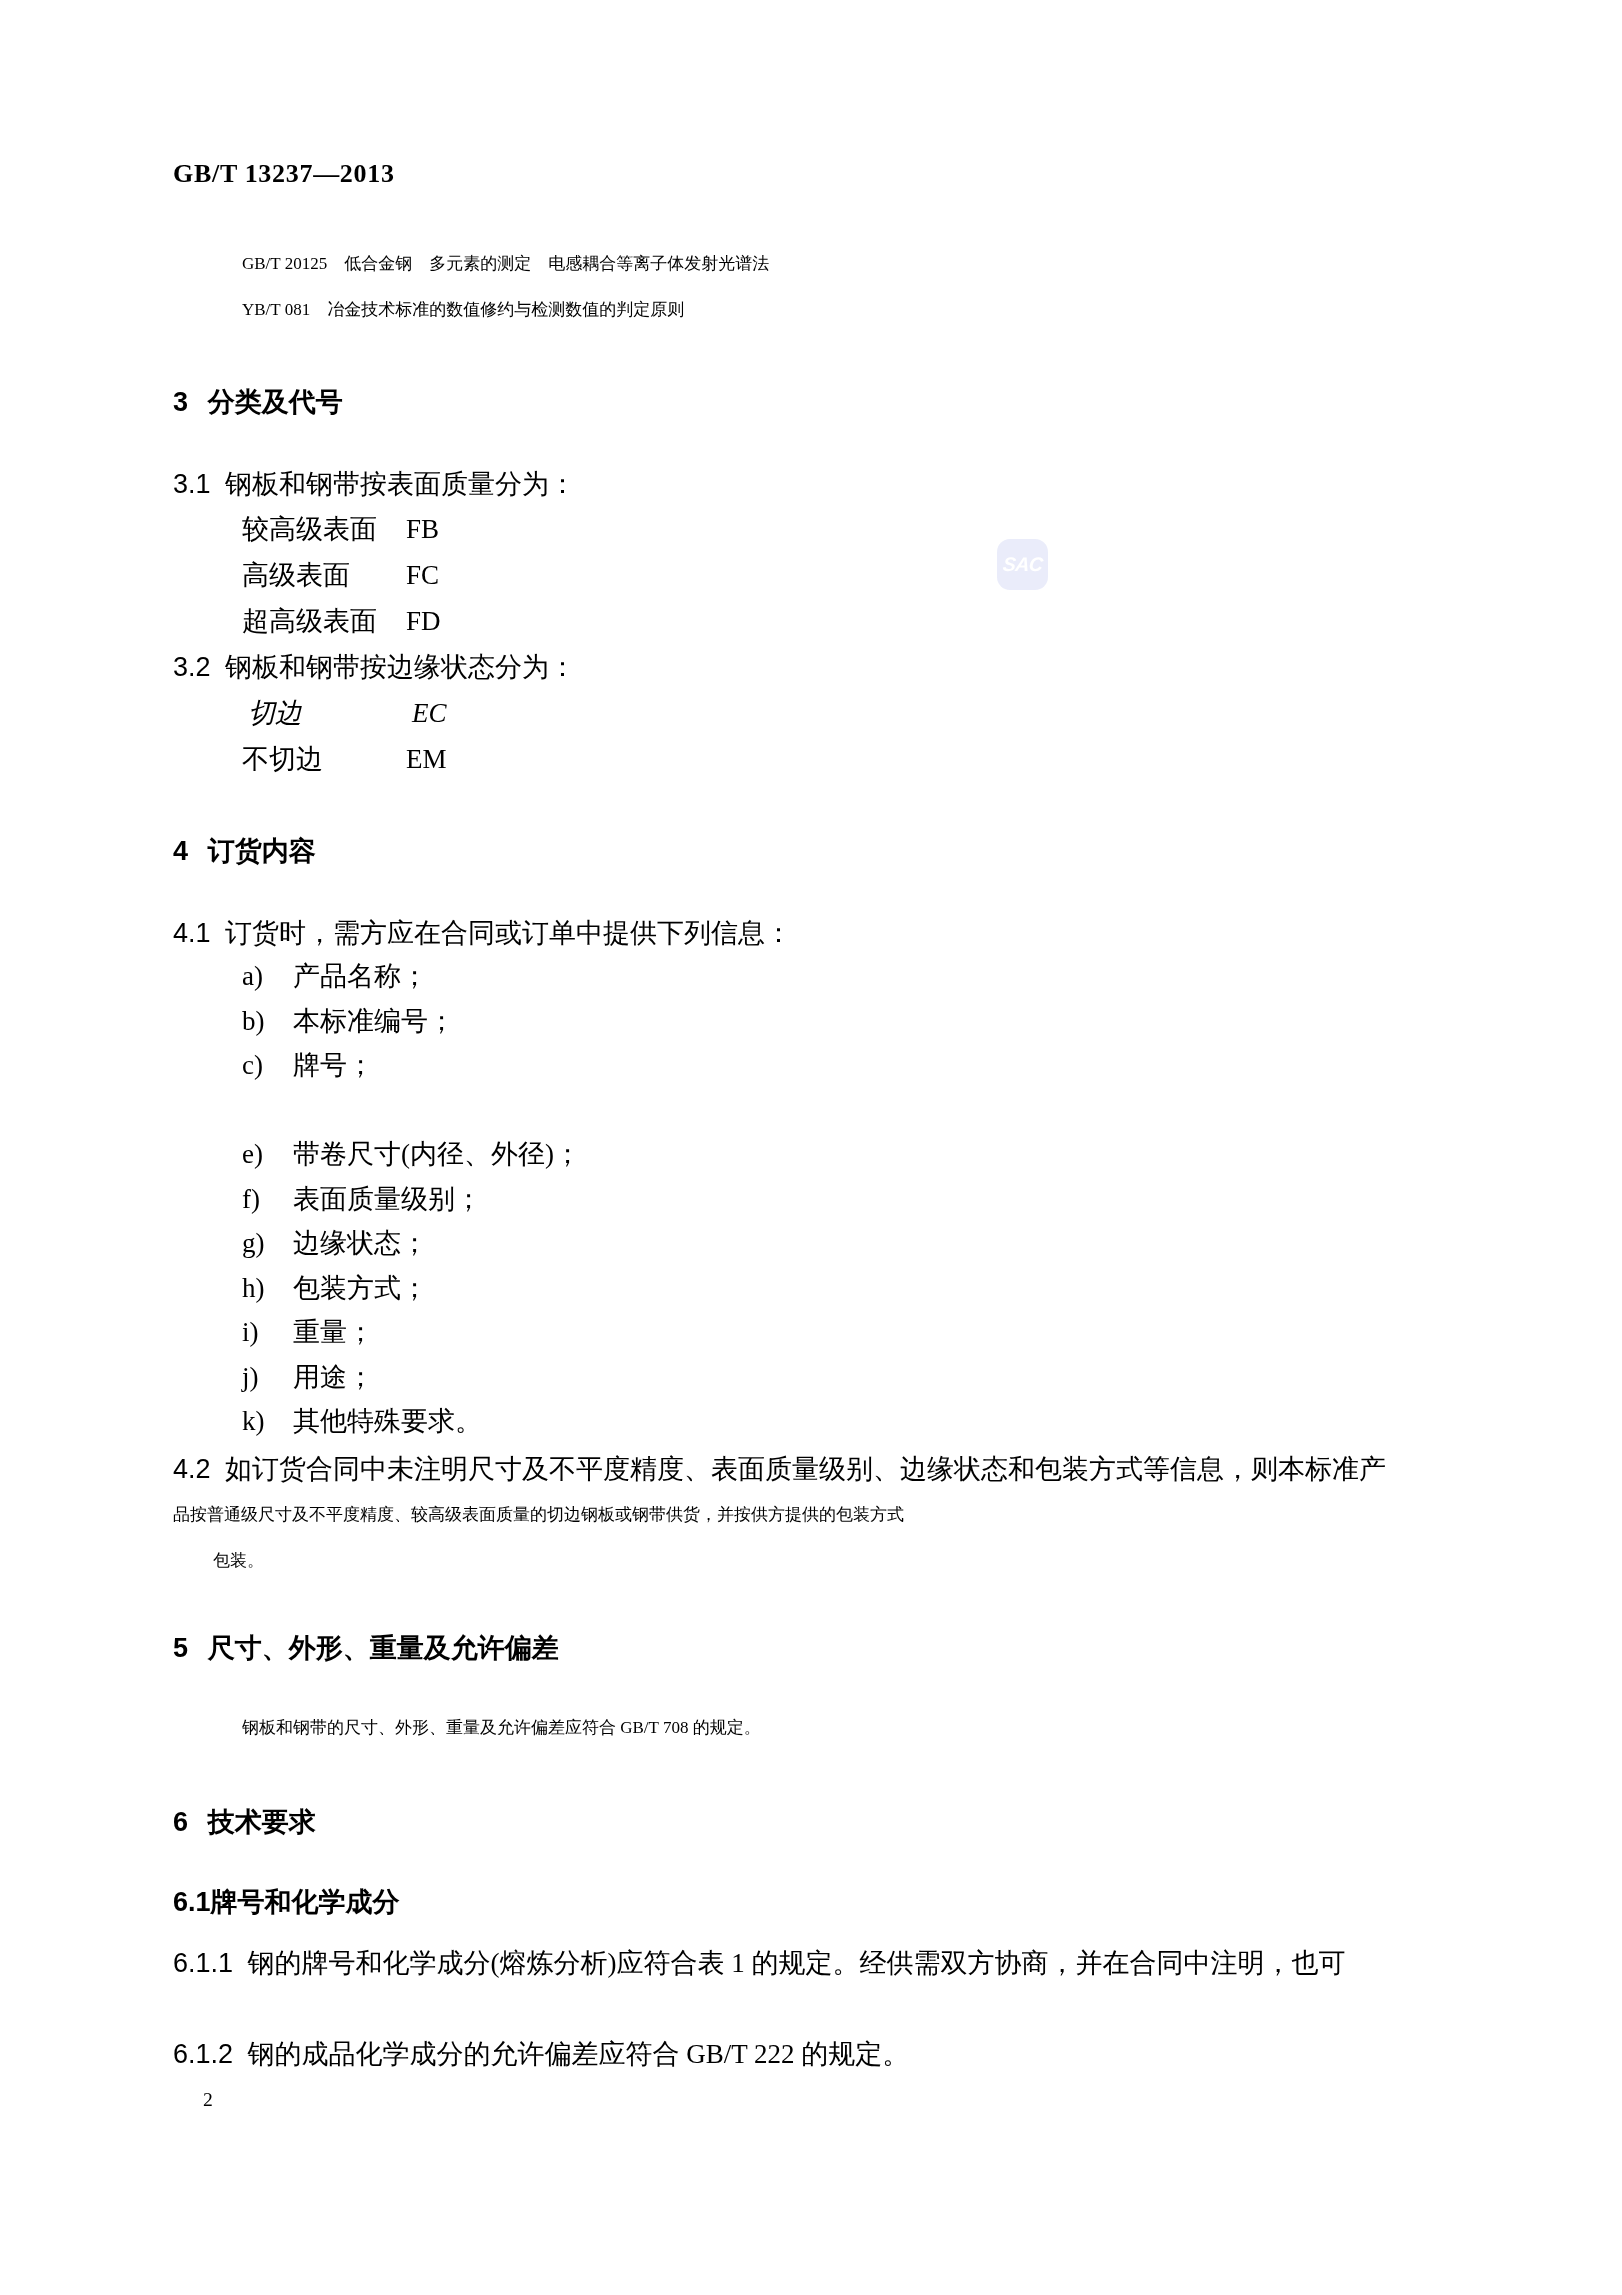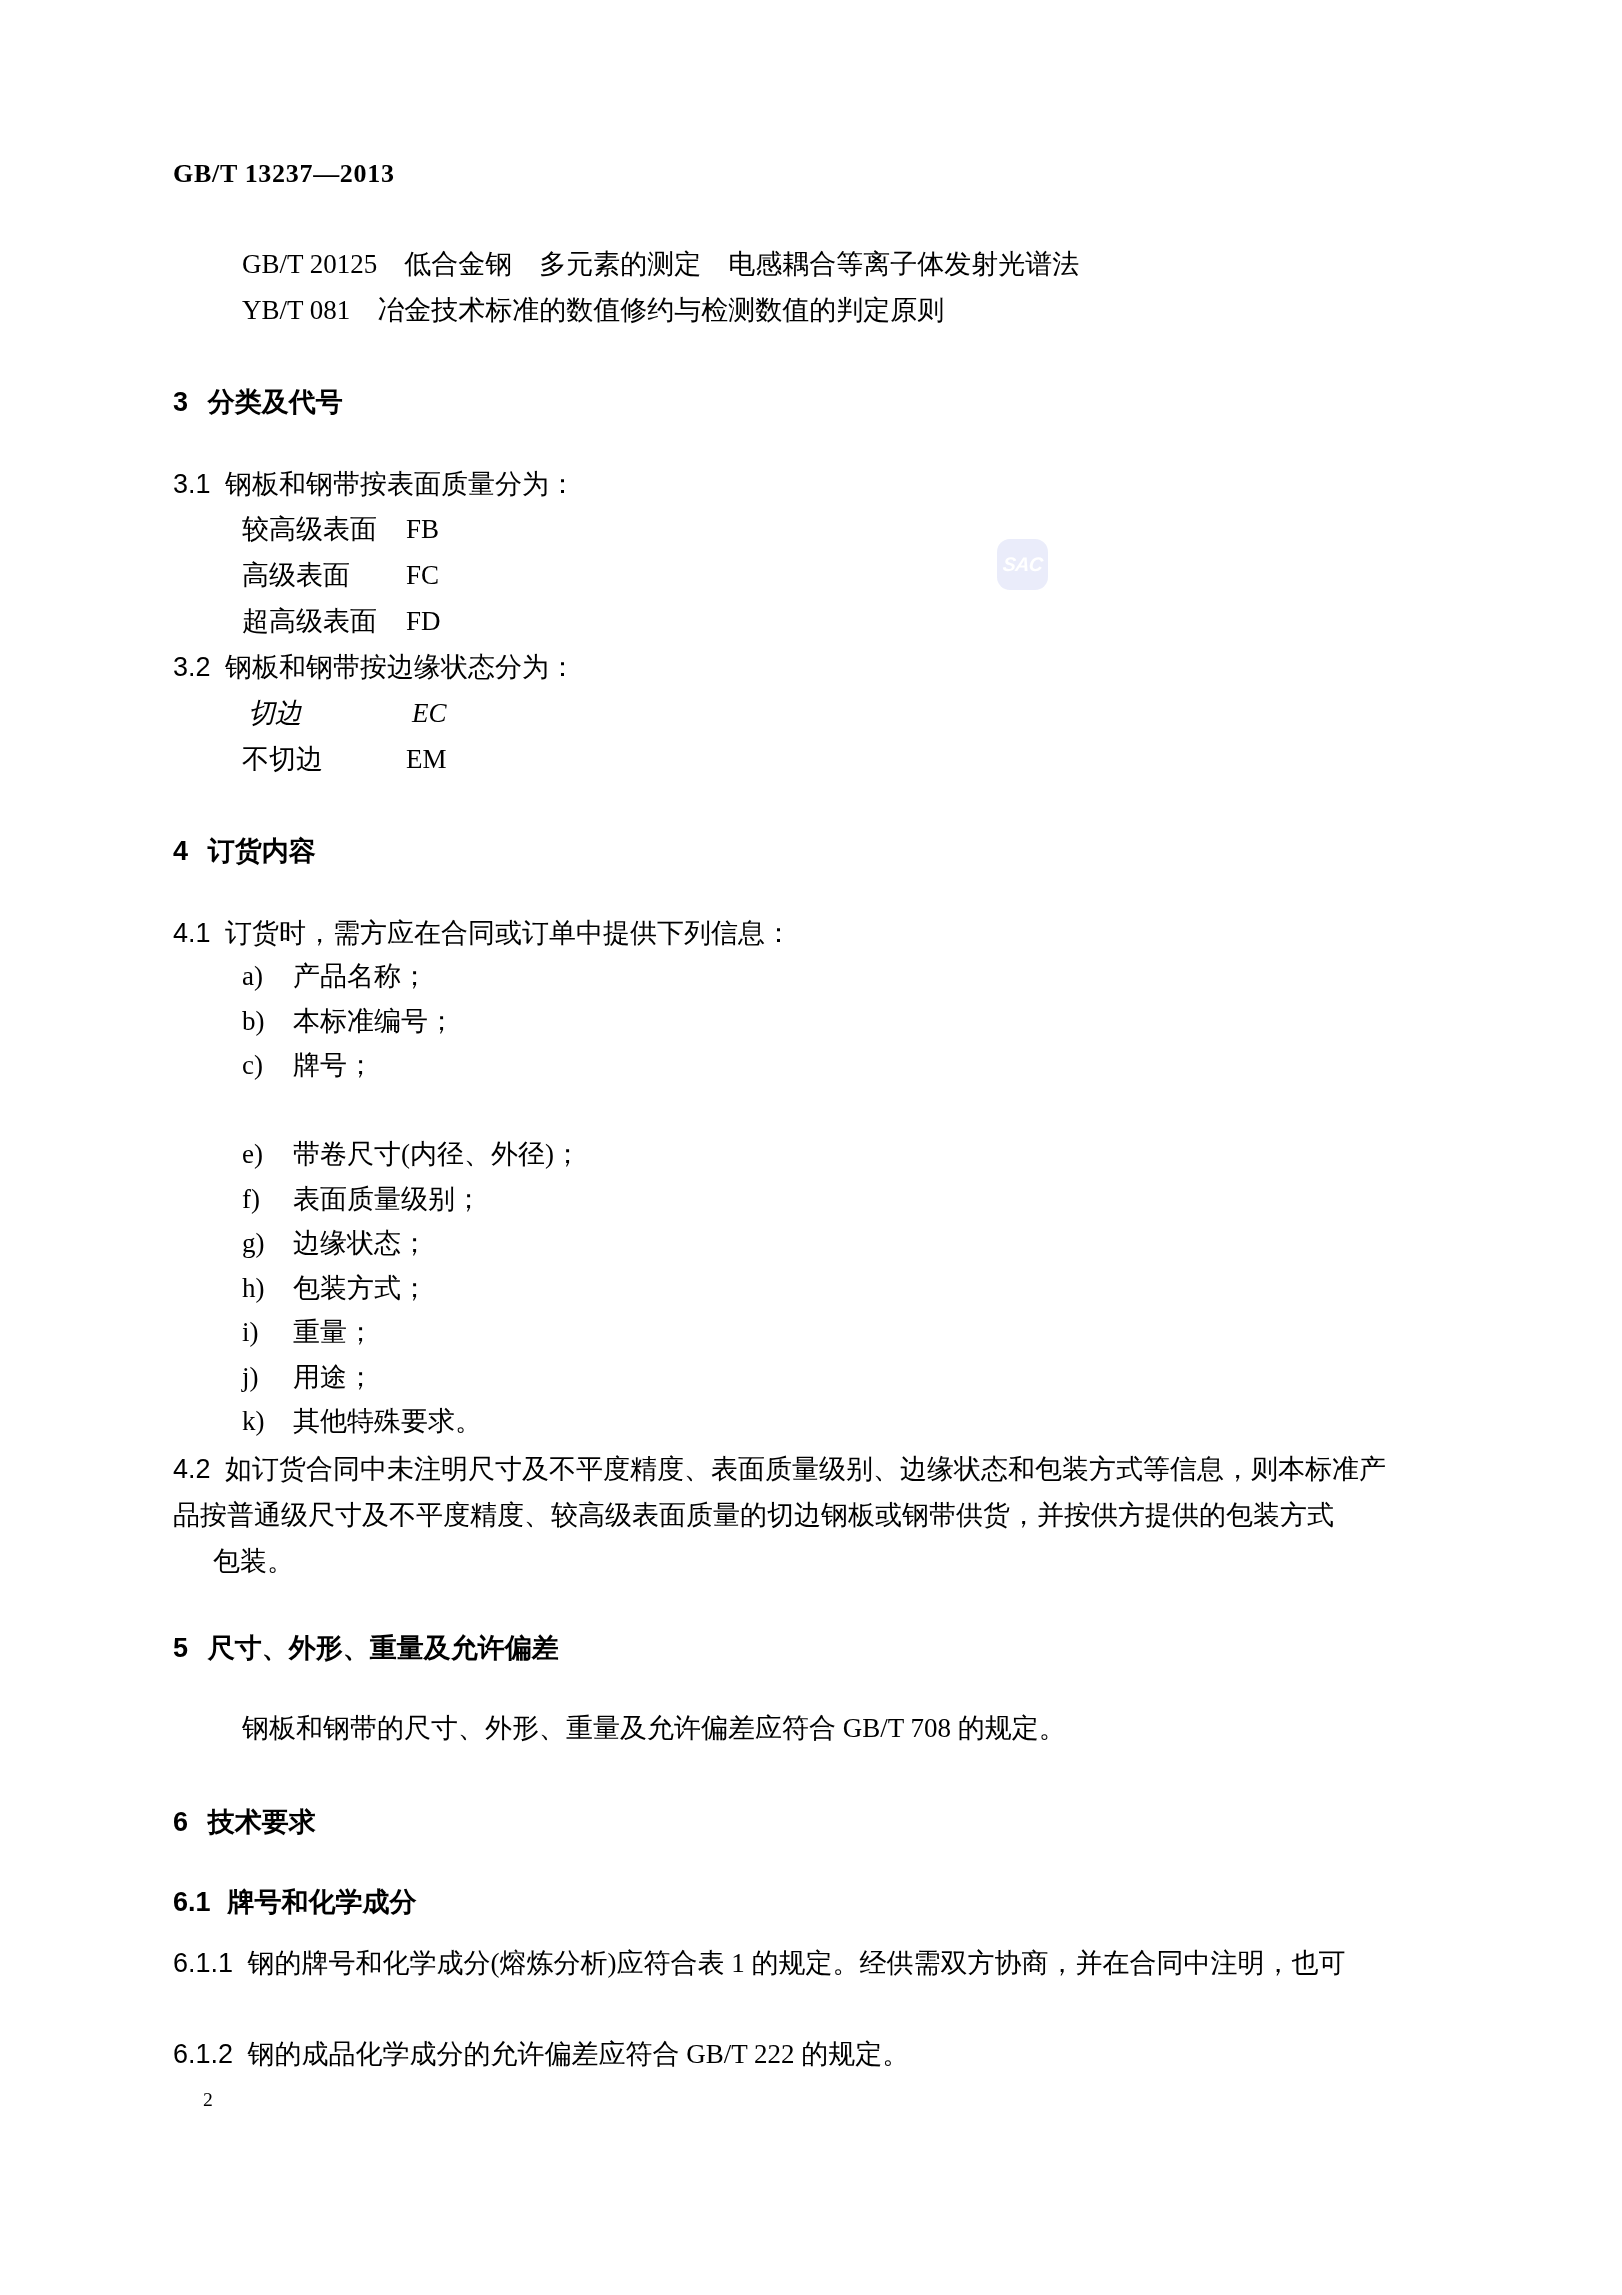--- a/index.html
+++ b/index.html
@@ -33,21 +33,21 @@
     font-family: "Liberation Serif", serif;
     font-weight: bold;
     font-size: 26px;
     letter-spacing: 0.7px;
     white-space: nowrap;
   }
 
   
   .line {
     font-family: "Liberation Serif", "DejaVu Serif", serif;
-    font-size: 27px;
+    font-size: 17px;
     line-height: 46px;
     white-space: nowrap;
   }
 
   
   .clause-h {
     font-family: "Liberation Sans", "DejaVu Sans", sans-serif;
     font-weight: bold;
     font-size: 27px;
     line-height: 42px;
@@ -56,21 +56,21 @@
   .clause-h .num { margin-right: 19.6px; }
 
   
   .subclause-h {
     font-family: "Liberation Sans", "DejaVu Sans", sans-serif;
     font-weight: bold;
     font-size: 27px;
     line-height: 42px;
     white-space: nowrap;
   }
-  .subclause-h .num { margin-right: 17px; }
+  .subclause-h .num { }
 
   
   .numpara {
     font-family: "Liberation Serif", "DejaVu Serif", serif;
     font-size: 27px;
     line-height: 46px;
   }
   .numpara .num {
     font-family: "Liberation Sans", "DejaVu Sans", sans-serif;
     font-weight: normal;

